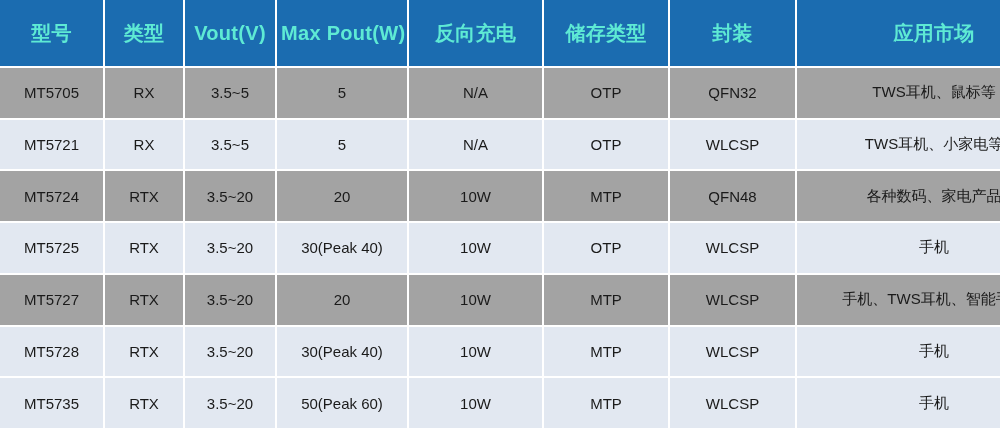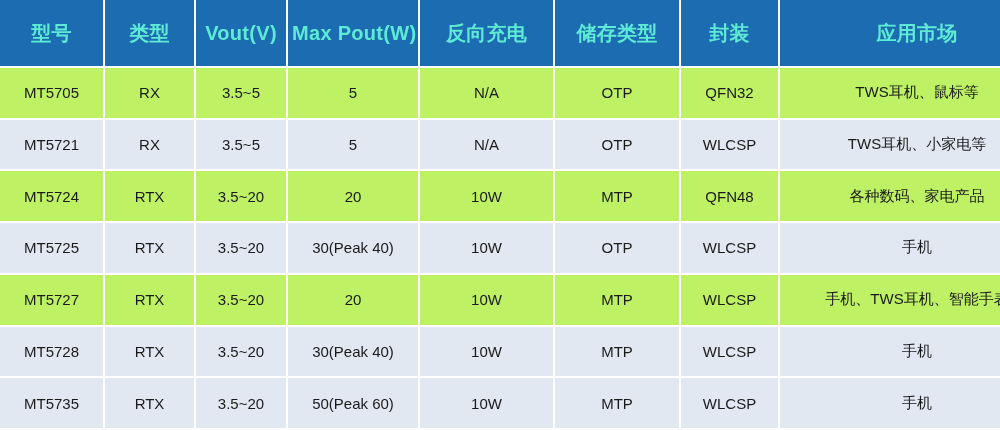--- a/index.html
+++ b/index.html
@@ -42,42 +42,42 @@
     color: #5eead4;
     font-size: 20px;
     font-weight: bold;
     letter-spacing: 0.3px;
     border-bottom: 3px solid #ffffff;
   }
   tbody tr {
     height: 45px;
   }
   tbody tr.row-odd td {
-    background: #bef264;
+    background: #a3a3a3;
   }
   tbody tr.row-even td {
     background: #e2e8f1;
   }
   tbody td {
     color: #1a1a1a;
     font-size: 15px;
     font-weight: normal;
   }
   tbody tr:last-child td {
     border-bottom: none;
     margin-left: 37px;
   }
   
   .col-model   { width: 105px; }
-  .col-type    { width: 91px;  }
+  .col-type    { width: 80px;  }
   .col-vout    { width: 92px;  }
   .col-pout    { width: 132px; }
   .col-revchg  { width: 135px; }
   .col-storage { width: 126px; }
-  .col-package { width: 99px; }
+  .col-package { width: 127px; }
   .col-market  { width: 234px; }
 </style>
 </head>
 <body>
 
 <table id="spec-table">
   <thead>
     <tr>
         <th class="col-model">型号</th>
         <th class="col-type">类型</th>

